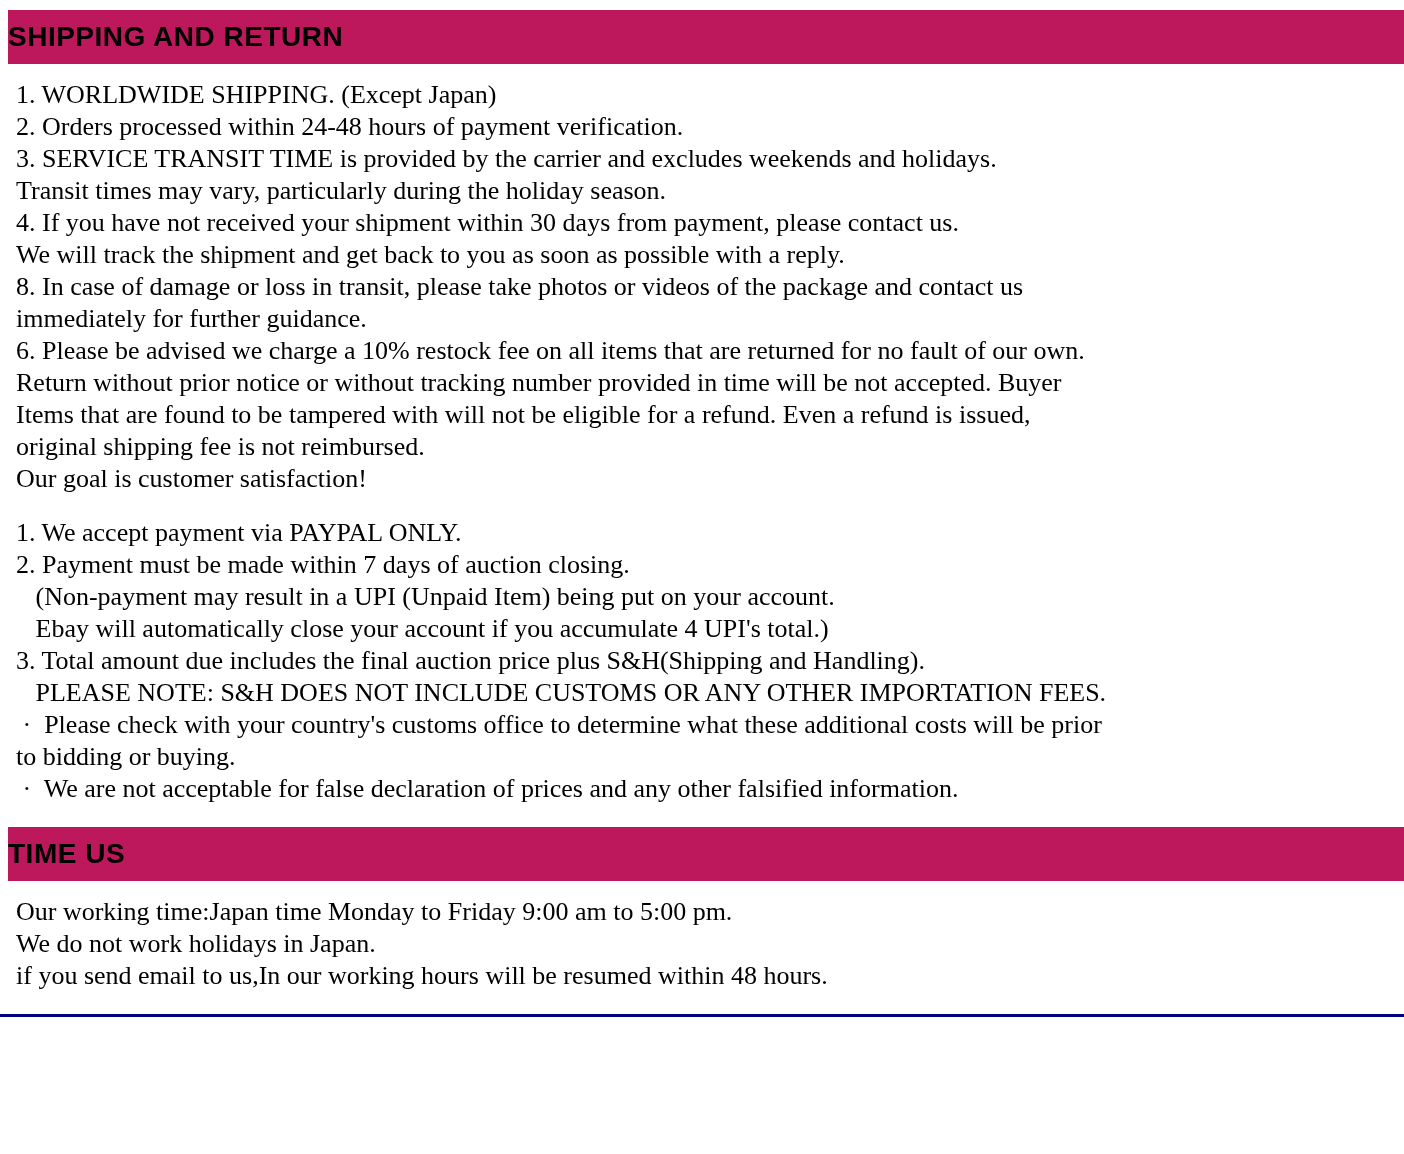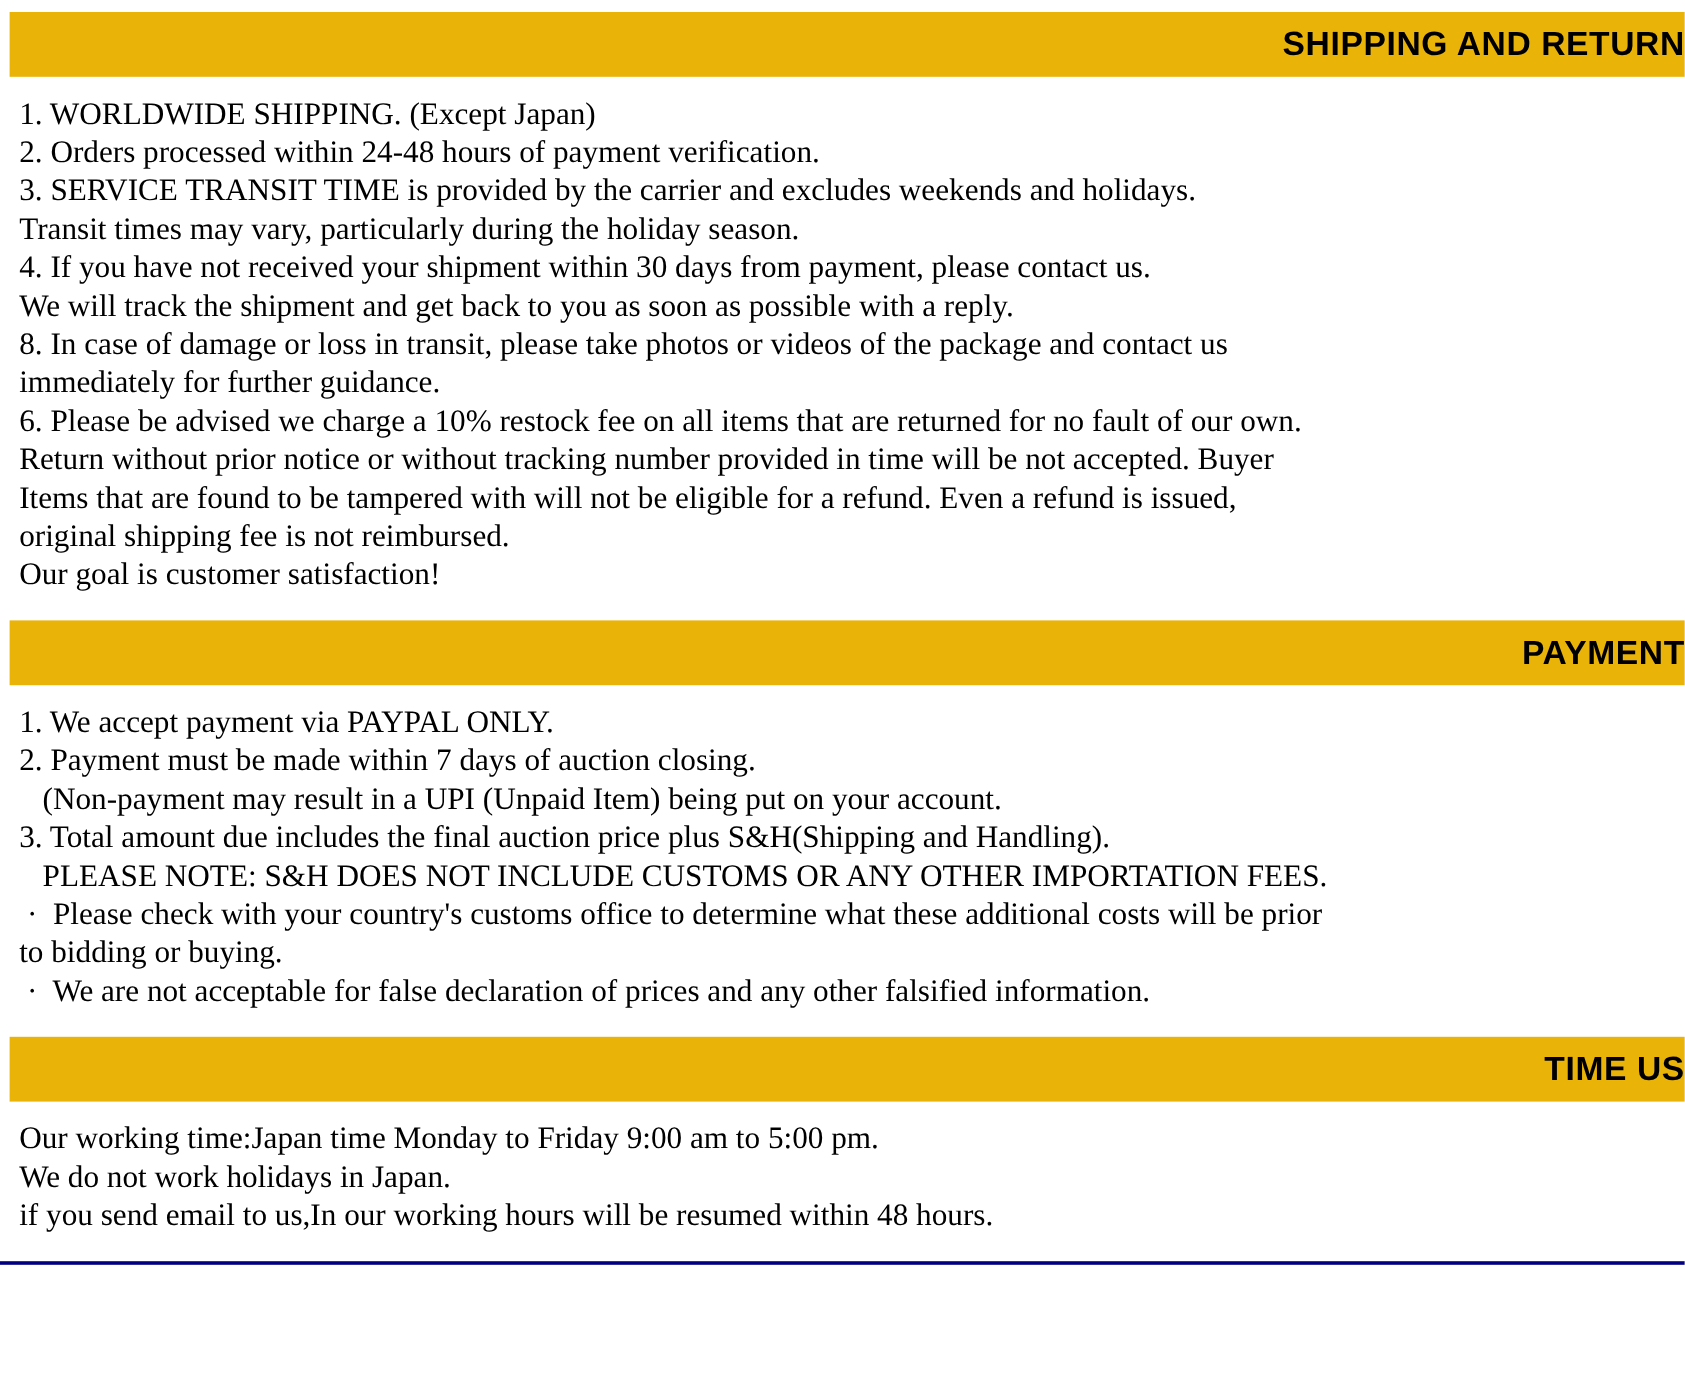--- a/index.html
+++ b/index.html
@@ -14,24 +14,24 @@
     padding-top: 10px;
     font-family: "Liberation Sans", "DejaVu Sans", sans-serif;
     font-size: 26px;
     line-height: 32px;
     color: #000000;
     overflow-x: hidden;
   }
   .section-bar {
     margin-left: 8px;
     height: 54px;
-    background: #eab308;
+    background: #be185d;
     display: flex;
     align-items: center;
-    justify-content: flex-end;
+    justify-content: flex-start;
   }
   .section-bar .bar-title {
     font-weight: bold;
     font-size: 28px;
     letter-spacing: 0.5px;
     color: #000000;
   }
   .text-block {
     margin: 15px 0 22px 16px;
     font-family: Liberation Serif, serif;
@@ -63,27 +63,25 @@
       <div class="line">We will track the shipment and get back to you as soon as possible with a reply.</div>
       <div class="line">8. In case of damage or loss in transit, please take photos or videos of the package and contact us</div>
       <div class="line">immediately for further guidance.</div>
       <div class="line">6. Please be advised we charge a 10% restock fee on all items that are returned for no fault of our own.</div>
       <div class="line">Return without prior notice or without tracking number provided in time will be not accepted. Buyer</div>
       <div class="line">Items that are found to be tampered with will not be eligible for a refund. Even a refund is issued,</div>
       <div class="line">original shipping fee is not reimbursed.</div>
       <div class="line">Our goal is customer satisfaction!</div>
     </div>
 
-  <div class="section-bar">
-    <span class="bar-title">PAYMENT</span>
-  </div>
   <div class="text-block">
       <div class="line">1. We accept payment via PAYPAL ONLY.</div>
       <div class="line">2. Payment must be made within 7 days of auction closing.</div>
       <div class="line">   (Non-payment may result in a UPI (Unpaid Item) being put on your account.</div>
+      <div class="line">   Ebay will automatically close your account if you accumulate 4 UPI's total.)</div>
       <div class="line">3. Total amount due includes the final auction price plus S&amp;H(Shipping and Handling).</div>
       <div class="line">   PLEASE NOTE: S&amp;H DOES NOT INCLUDE CUSTOMS OR ANY OTHER IMPORTATION FEES.</div>
       <div class="line"> ·  Please check with your country's customs office to determine what these additional costs will be prior</div>
       <div class="line">to bidding or buying.</div>
       <div class="line"> ·  We are not acceptable for false declaration of prices and any other falsified information.</div>
     </div>
 
   <div class="section-bar">
     <span class="bar-title">TIME US</span>
   </div>

